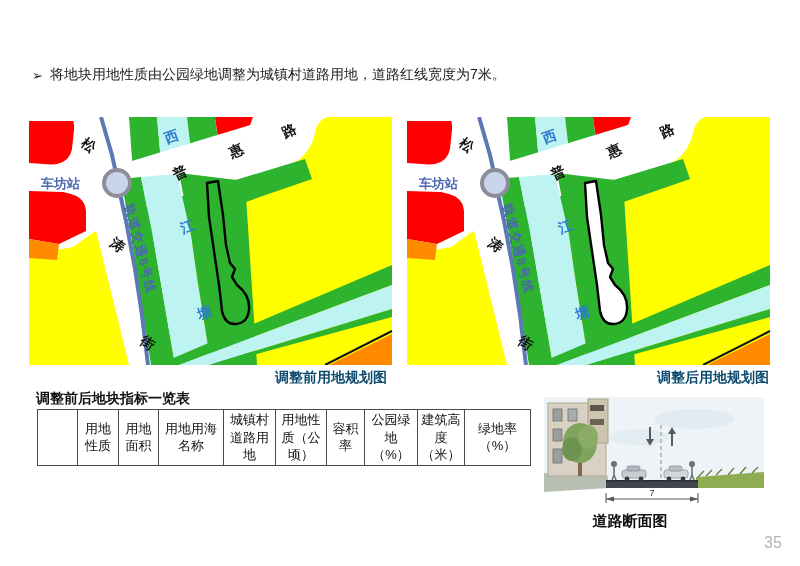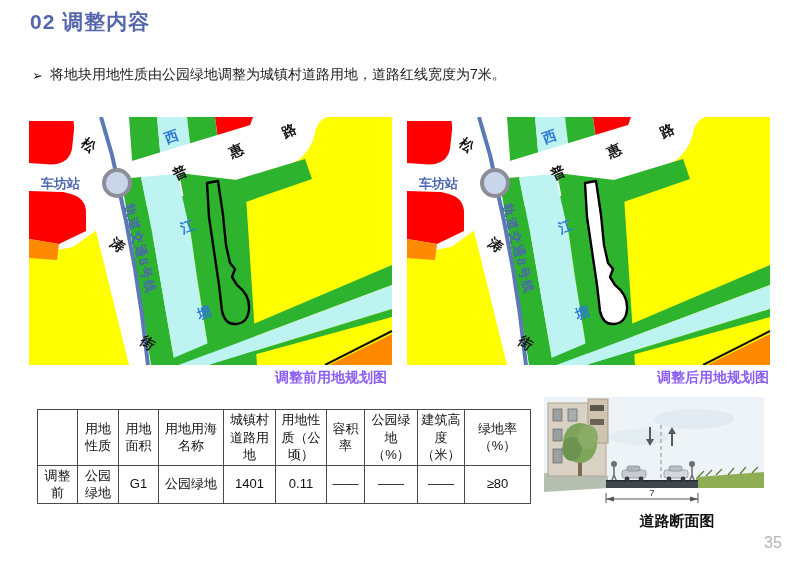--- a/index.html
+++ b/index.html
@@ -8,43 +8,42 @@
   .title{position:absolute;left:30px;top:8px;font-size:21px;font-weight:bold;
          color:#5566ad;letter-spacing:1px;}
   .bullet{position:absolute;left:32px;top:66px;font-size:14px;color:#1a1a1a;
           display:flex;gap:7px;align-items:flex-start;}
   .bullet .mk{font-size:13px;line-height:19px;}
   .map{position:absolute;top:117px;width:365px;height:248px;}
   .map-before{left:28px}
   .map-after{left:406px}
   .map svg{display:block}
   .map-caption{position:absolute;top:369px;width:210px;text-align:center;
-               font-weight:bold;font-size:14px;color:#8b5cf6;}
+               font-weight:bold;font-size:14px;color:#0c4a6e;}
   .cap-before{left:226px}
   .cap-after{left:608px}
   .table-title{position:absolute;left:36px;top:390px;font-size:14px;
                font-weight:bold;color:#111;}
   table.ind{position:absolute;left:37px;top:409px;border-collapse:collapse;
             table-layout:fixed;width:493px;font-size:13px;color:#111;}
   .ind th,.ind td{border:1px solid #4a4a4a;text-align:center;vertical-align:middle;
             font-weight:normal;padding:1px;line-height:1.35;}
   .ind thead tr{height:54px}
   .ind tbody tr.r0{height:32px}
   .ind tbody tr.r1{height:31px}
   .section-fig{position:absolute;left:544px;top:397px;width:220px;height:112px;}
-  .section-caption{position:absolute;left:567px;top:512px;width:220px;
+  .section-caption{position:absolute;left:520px;top:512px;width:220px;
                    text-align:center;font-size:15px;font-weight:bold;color:#111;}
   .page-num{position:absolute;left:764px;top:534px;font-size:16px;color:#b3b3b3;}
 </style>
 </head>
 <body>
 
 <div class="page">
 
-  <div class="title">02 调整内容</div>
 
   <div class="bullet">
     <span class="mk">➢</span>
     <span>将地块用地性质由公园绿地调整为城镇村道路用地，道路红线宽度为7米。</span>
   </div>
 
   <div class="map map-before">
       <svg viewBox="0 0 363 248" width="365" height="248">
   <rect width="363" height="248" fill="#ffffff"></rect>
   <polygon points="0,138 44,130 68,113 104,248 0,248" fill="#ffff00"></polygon>
@@ -121,20 +120,21 @@
   <text x="160" y="114" transform="rotate(-20 160 114)" fill="#2e7ad2" font-size="14" font-weight="bold" text-anchor="middle">江</text>
   <text x="177" y="200" transform="rotate(-20 177 200)" fill="#2e7ad2" font-size="14" font-weight="bold" text-anchor="middle">塘</text>
   <text x="12" y="71" font-size="13" font-weight="bold" fill="#4b67b0">车坊站</text>
   <text transform="translate(96,88) rotate(76)" font-size="12.5" font-weight="bold" letter-spacing="1.5" fill="#4b67b0">轨道交通8号线</text>
   </svg>
     </div>
 
   <div class="map-caption cap-before">调整前用地规划图</div>
   <div class="map-caption cap-after">调整后用地规划图</div>
 
+  <div class="table-title">调整前后地块指标一览表</div>
   <table class="ind">
     <colgroup>
       <col style="width:40px">
         <col style="width:41px">
         <col style="width:40px">
       <col style="width:65px">
         <col style="width:52px">
         <col style="width:51px">
       <col style="width:38px">
         <col style="width:53px">
@@ -149,32 +149,20 @@
           <th>用地用海名称</th>
           <th>城镇村道路用地</th>
           <th>用地性质（公顷）</th>
           <th>容积率</th>
           <th>公园绿地（%）</th>
           <th>建筑高度（米）</th>
           <th>绿地率（%）</th>
         </tr>
       </thead>
     <tbody>
-        <tr class="r0">
-          <td>调整前</td>
-          <td>公园绿地</td>
-          <td>G1</td>
-          <td>公园绿地</td>
-          <td>1401</td>
-          <td>0.11</td>
-          <td>——</td>
-          <td>——</td>
-          <td>——</td>
-          <td>≥80</td>
-        </tr>
       </tbody>
   </table>
 
   <div class="section-fig">
     <svg viewBox="0 0 220 112" width="220" height="112">
       <rect x="0" y="0" width="220" height="86" fill="#eef3f7"></rect>
       <ellipse cx="150" cy="22" rx="40" ry="10" fill="#e2ebf1"></ellipse>
       <ellipse cx="95" cy="40" rx="30" ry="8" fill="#e4edf2"></ellipse>
 
       <polygon points="152,80 220,75 220,91 152,91" fill="#8fae54"></polygon>

